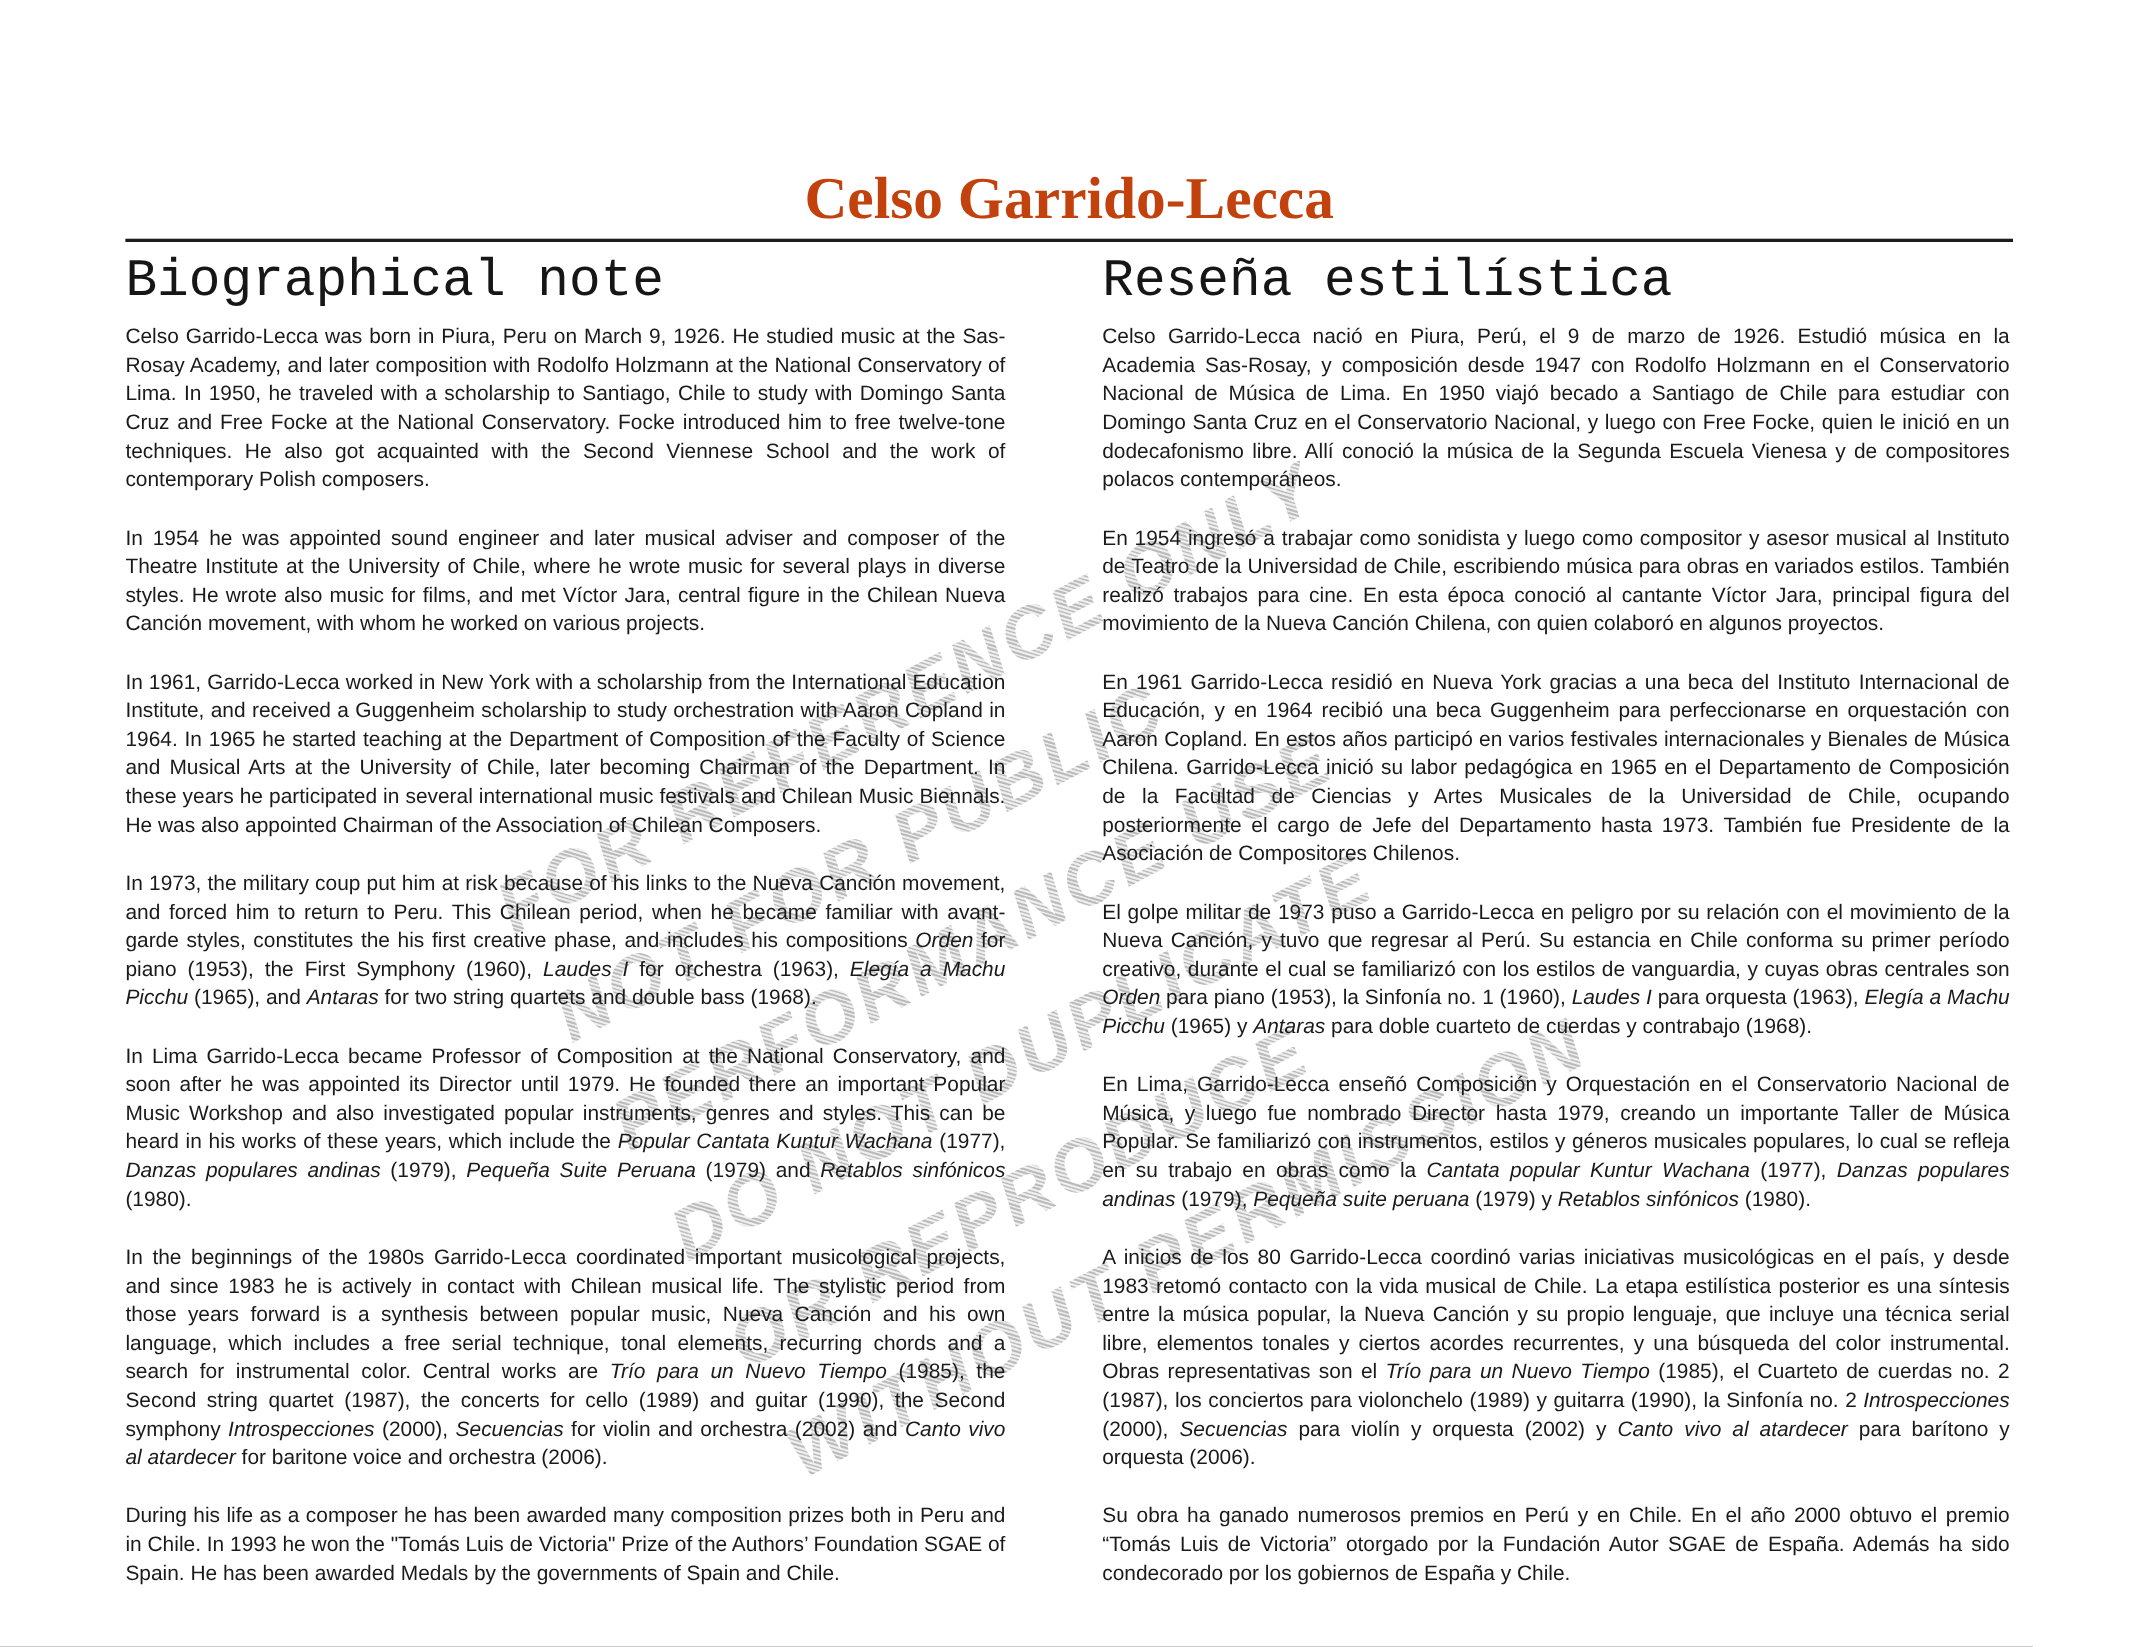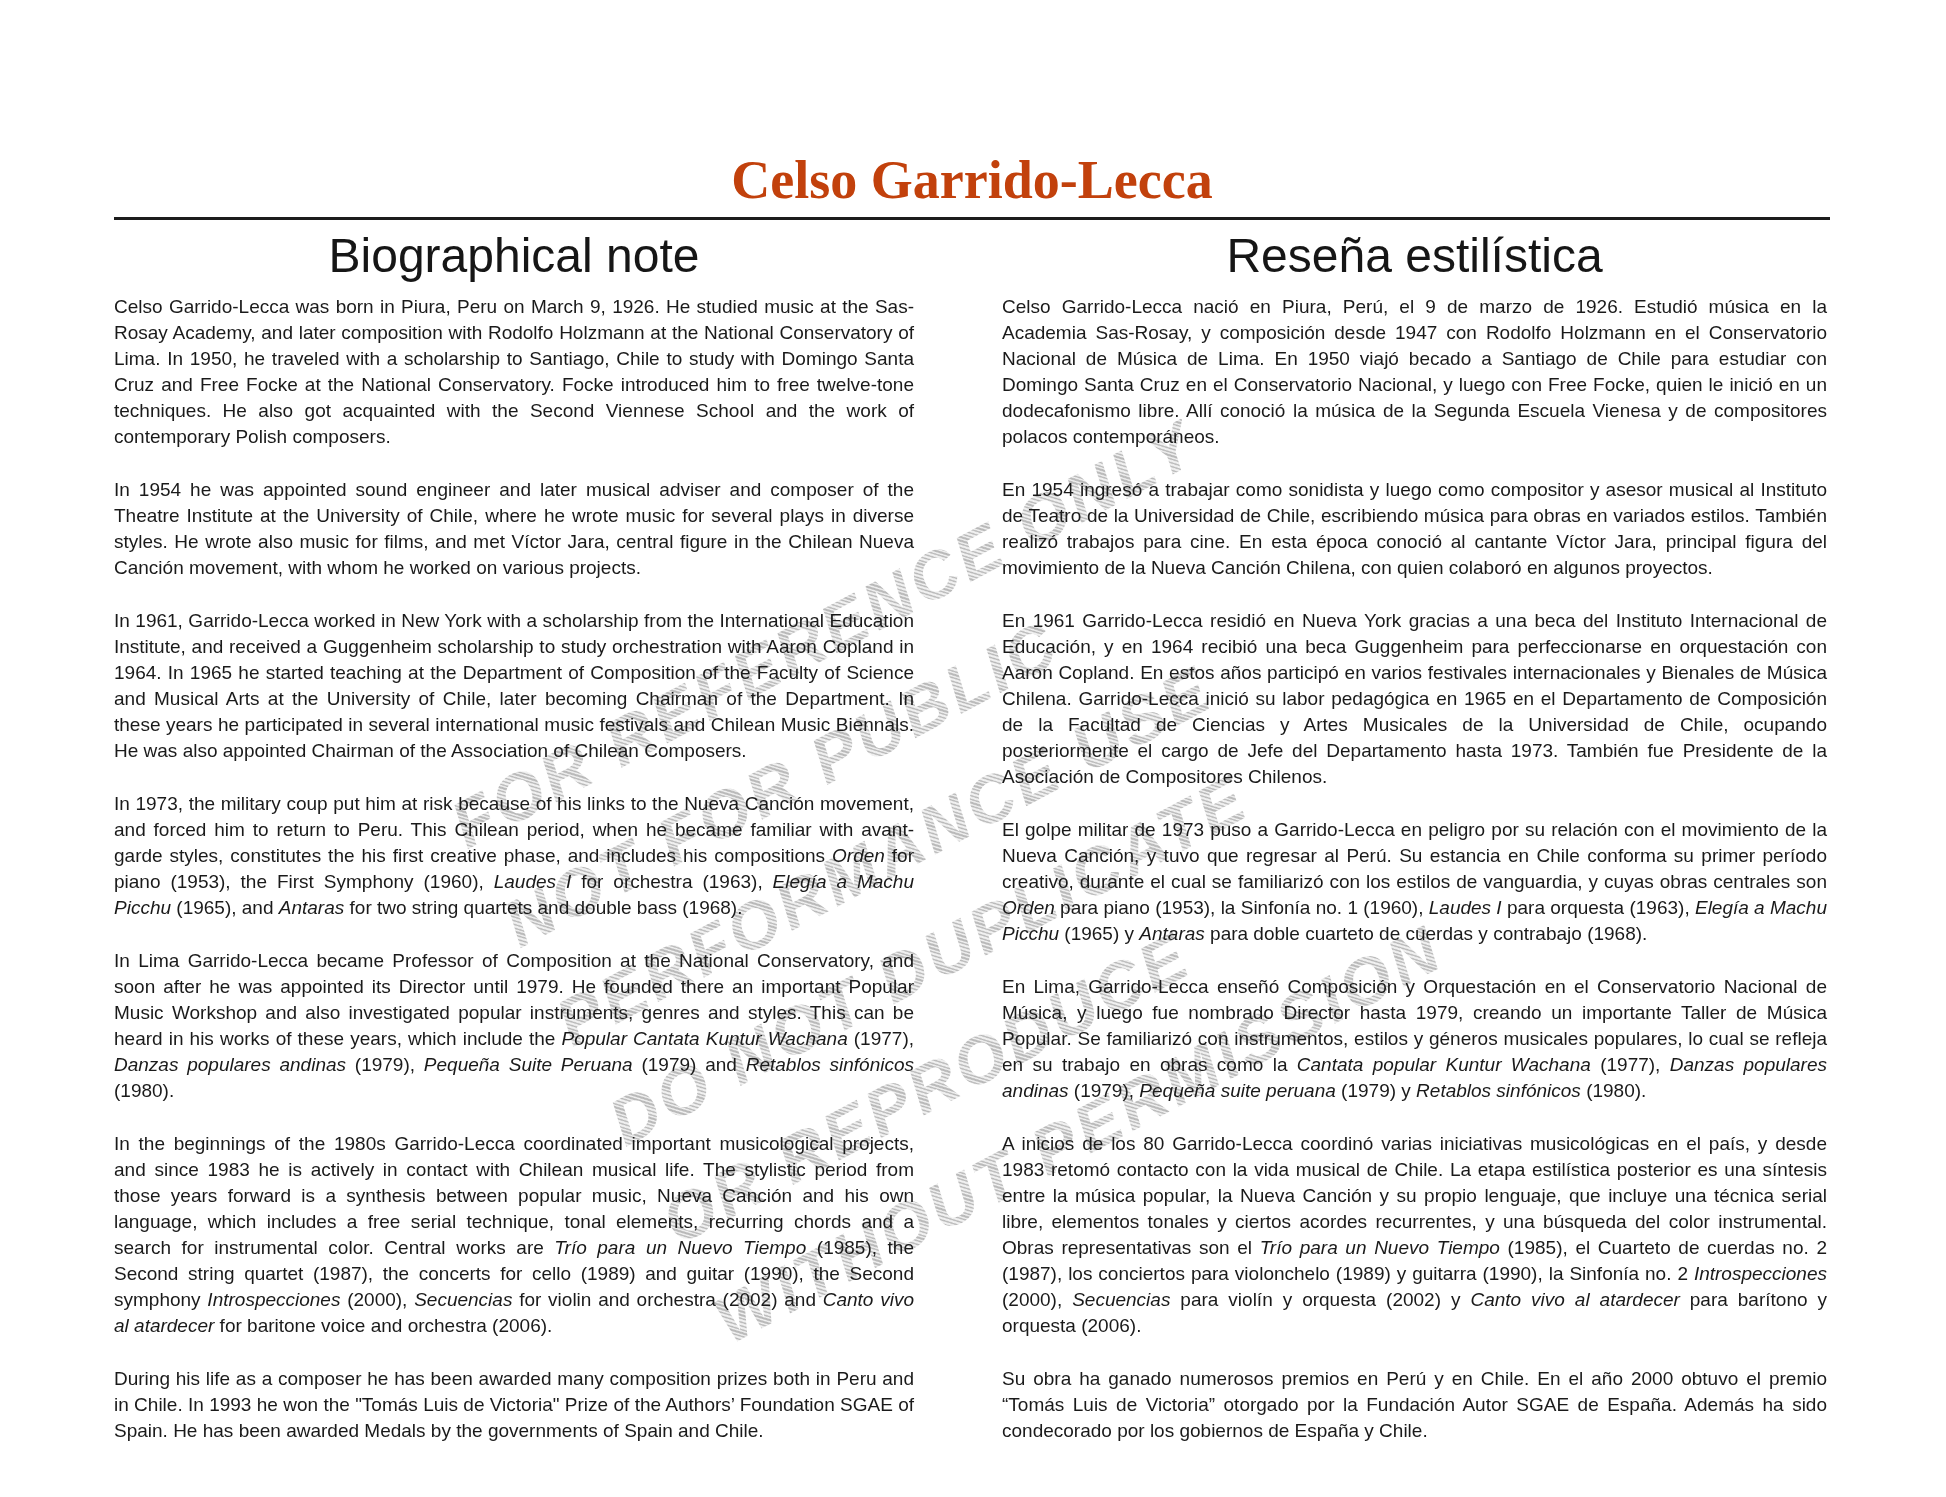--- a/index.html
+++ b/index.html
@@ -23,25 +23,25 @@
     line-height:1.05;
     letter-spacing:0px;
     color:#c2410c;
   }
   .rule{
     border:0;border-top:3px solid #1c1c1c;
     margin:8px 0 0 0;
   }
   .headings{display:flex;margin-top:6px;}
   .col-heading{
-    font-family:Liberation Sans, sans-serif;
+    font-family:Liberation Mono, monospace;
     font-weight:normal;
     font-size:48px;
     line-height:1.25;
-    text-align:center;
+    text-align:left;
     color:#161616;
   }
   .h-left{width:800px;margin-right:88px;}
   .h-right{width:825px;}
   .cols{display:flex;margin-top:8px;}
   .col{font-size:19px;line-height:26px;text-align:justify;}
   .col-left{width:800px;margin-right:88px;}
   .col-right{width:825px;}
   .col p{margin:0 0 27px 0;}
   .col p:last-child{margin-bottom:0;}

